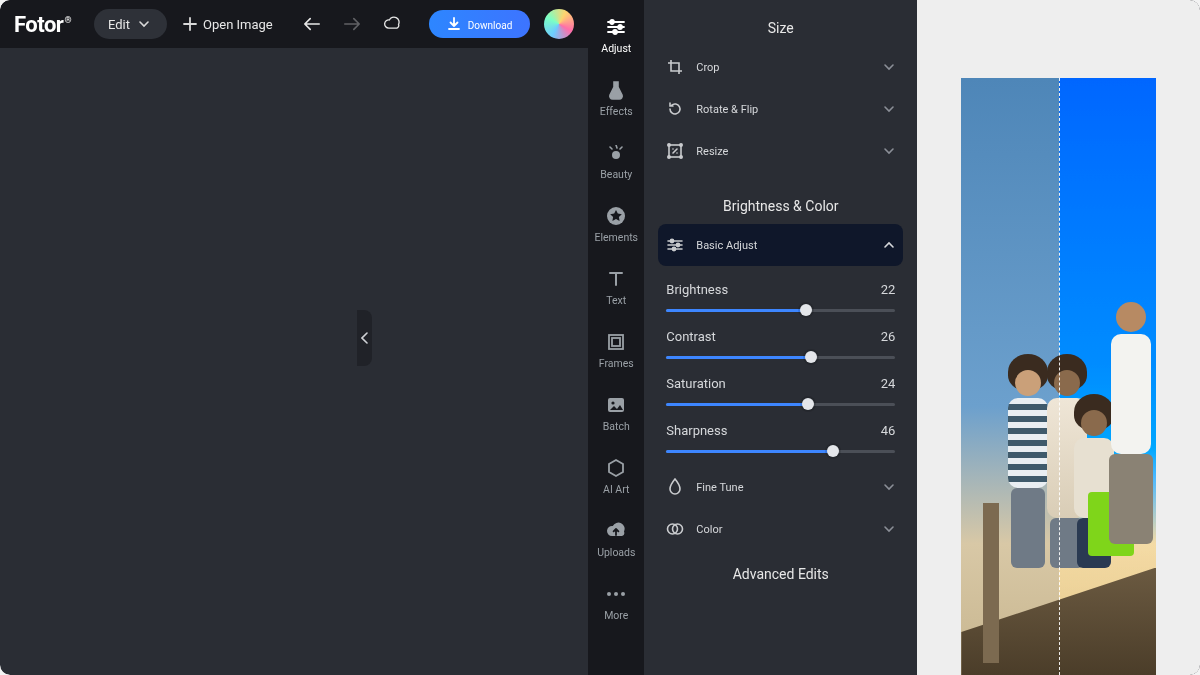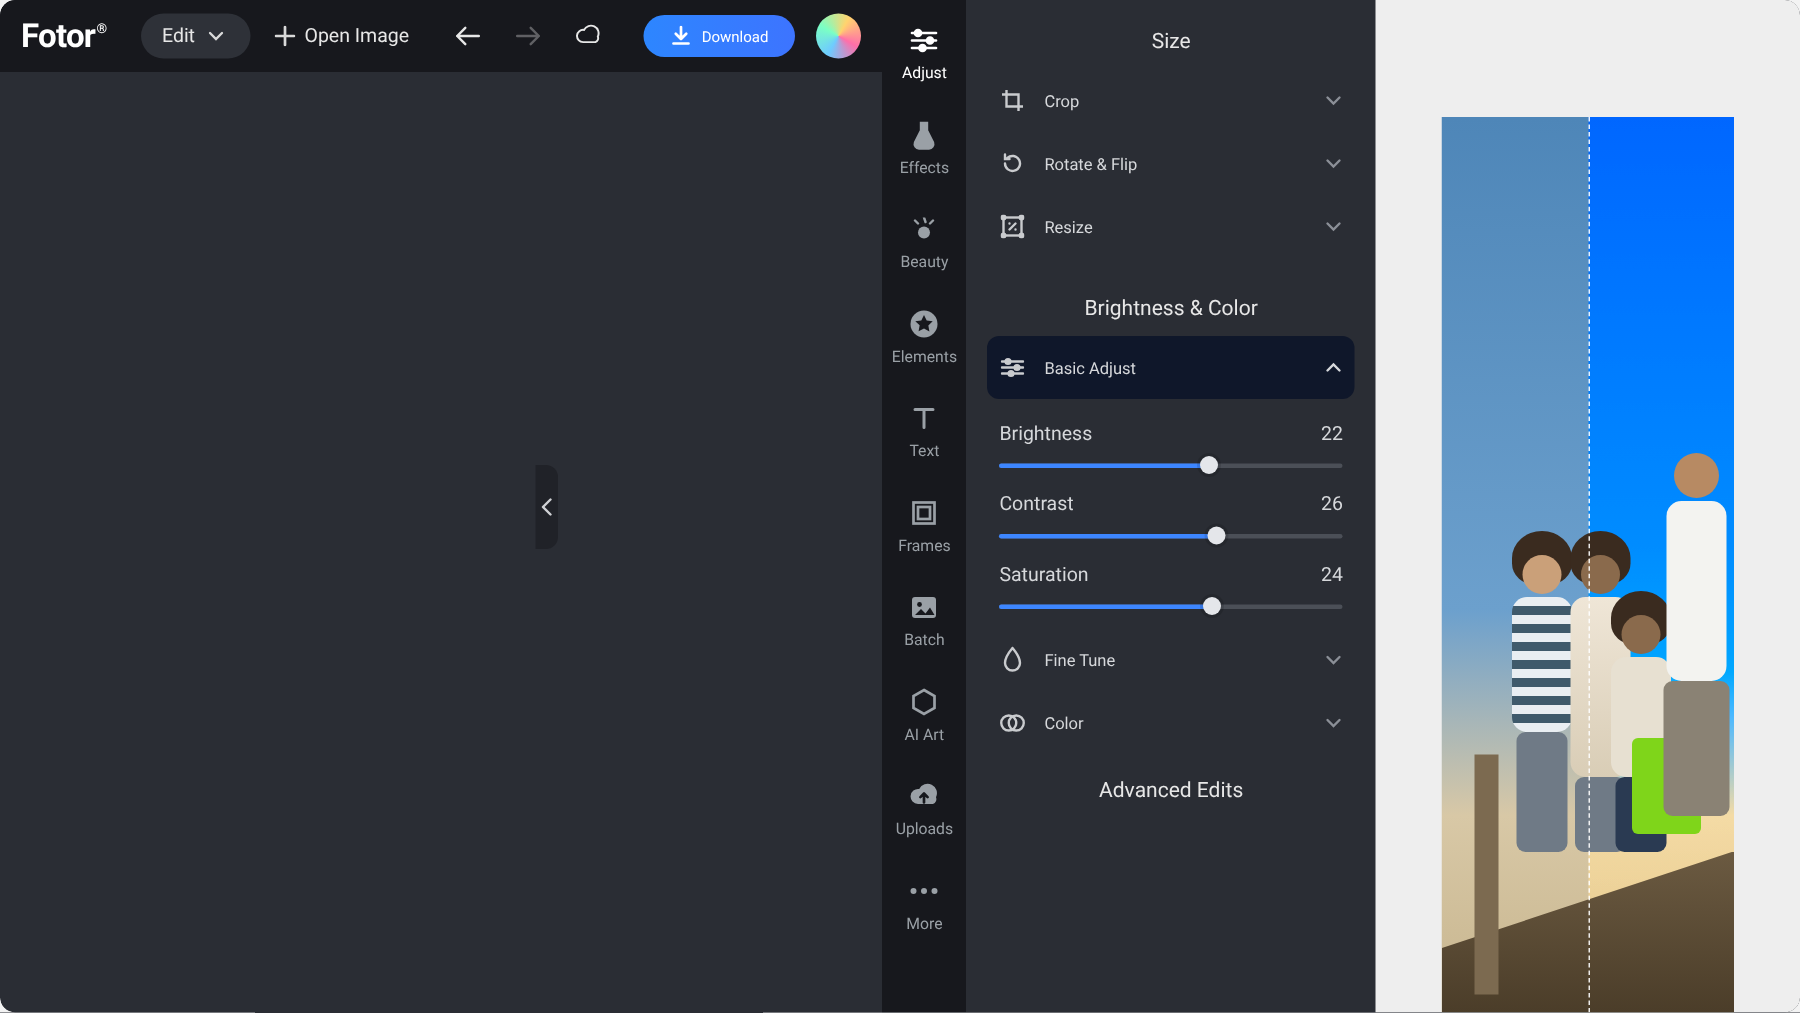--- a/index.html
+++ b/index.html
@@ -485,20 +485,31 @@
             <div class="sllabelrow">
               <span>Saturation</span>
               <span>24</span>
             </div>
             <div class="slider">
               <div class="track"></div>
               <div class="fill" style="width:62%"></div>
               <div class="thumb" style="left:62%"></div>
             </div>
           </div>
+          <div>
+            <div class="sllabelrow">
+              <span>Sharpness</span>
+              <span>46</span>
+            </div>
+            <div class="slider">
+              <div class="track"></div>
+              <div class="fill" style="width:73%"></div>
+              <div class="thumb" style="left:73%"></div>
+            </div>
+          </div>
         </div>
 
       <div class="row">
         <span class="row-ic">
           <svg width="14" height="18" viewBox="0 0 14 18" stroke="currentColor" stroke-width="1.6" fill="none">
               <path d="M7 1s5 6 5 10a5 5 0 1 1-10 0c0-4 5-10 5-10z"></path>
             </svg>
         </span>
         <span>Fine Tune</span>
         <span class="chev">

